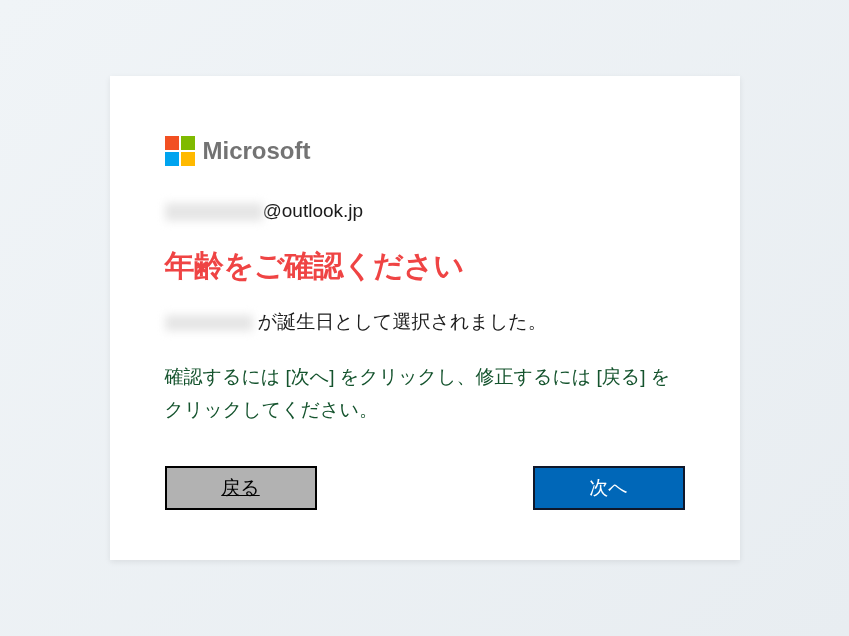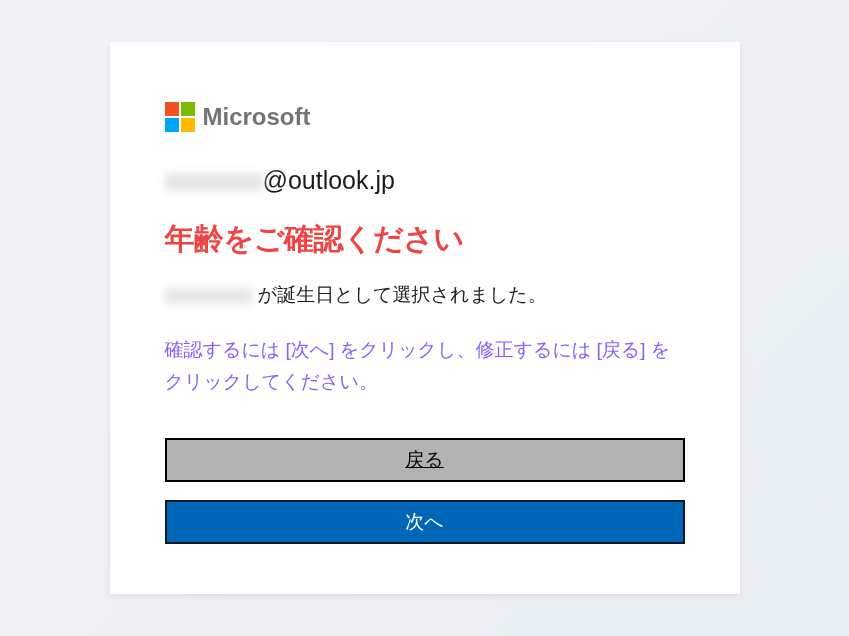--- a/index.html
+++ b/index.html
@@ -40,21 +40,21 @@
     .ms-logo .sq1 { background: #f25022; }
     .ms-logo .sq2 { background: #7fba00; }
     .ms-logo .sq3 { background: #00a4ef; }
     .ms-logo .sq4 { background: #ffb900; }
     .ms-text {
       font-size: 24px;
       font-weight: 600;
       color: #737373;
     }
     .email-row {
-      font-size: 25px;
+      font-size: 19px;
       color: #1b1b1b;
       margin-bottom: 24px;
     }
     .blurred {
       display: inline-block;
       width: 98px;
       height: 18px;
       background: #e6e6e6;
       filter: blur(4px);
       vertical-align: middle;
@@ -76,29 +76,28 @@
       display: inline-block;
       width: 88px;
       height: 16px;
       background: #e6e6e6;
       filter: blur(4px);
       vertical-align: middle;
       border-radius: 2px;
     }
     .line2 {
       font-size: 19px;
-      color: #8b5cf6;
+      color: #14532d;
       line-height: 1.7;
       margin-bottom: 40px;
     }
     .button-row {
       display: flex;
-      justify-content: flex-start;
+      justify-content: space-between;
       gap: 18px;
-      flex-direction: column;
     }
     .btn {
       min-width: 152px;
       height: 44px;
       font-size: 19px;
       border: none;
       cursor: pointer;
       font-family: inherit;
     }
     .btn-back {

